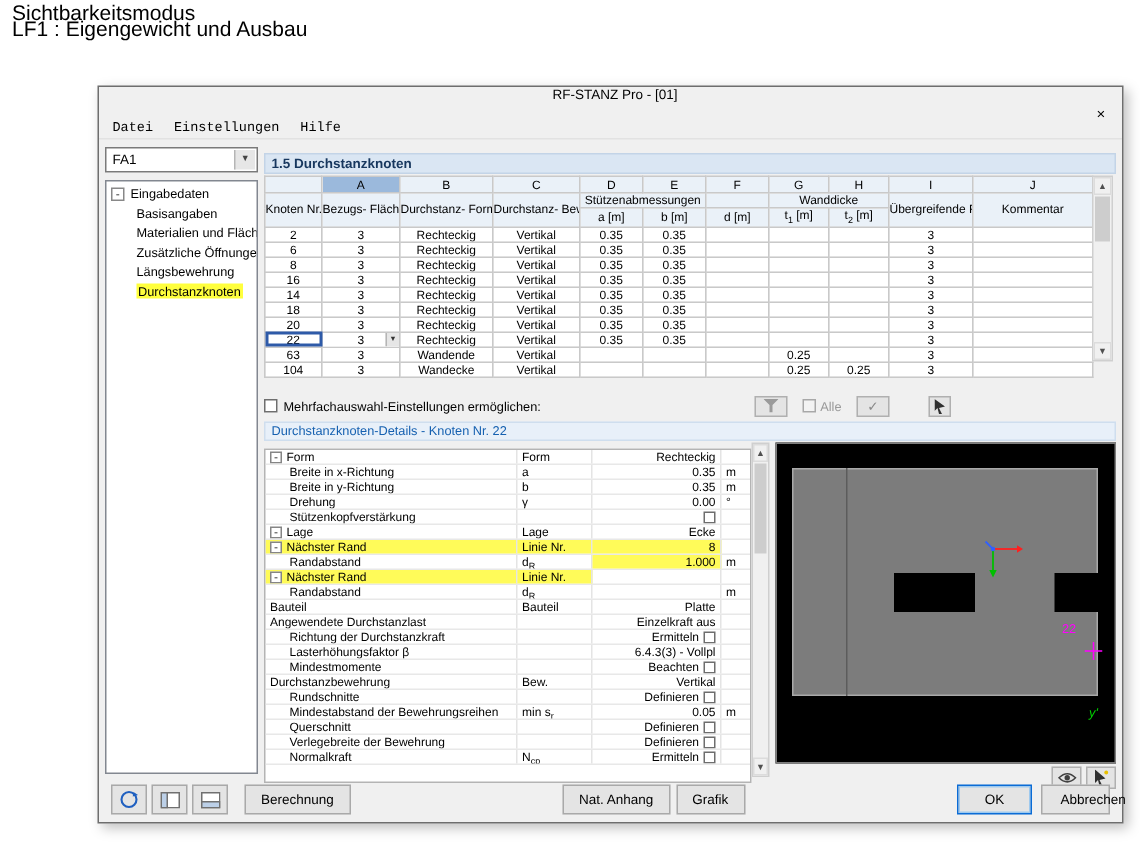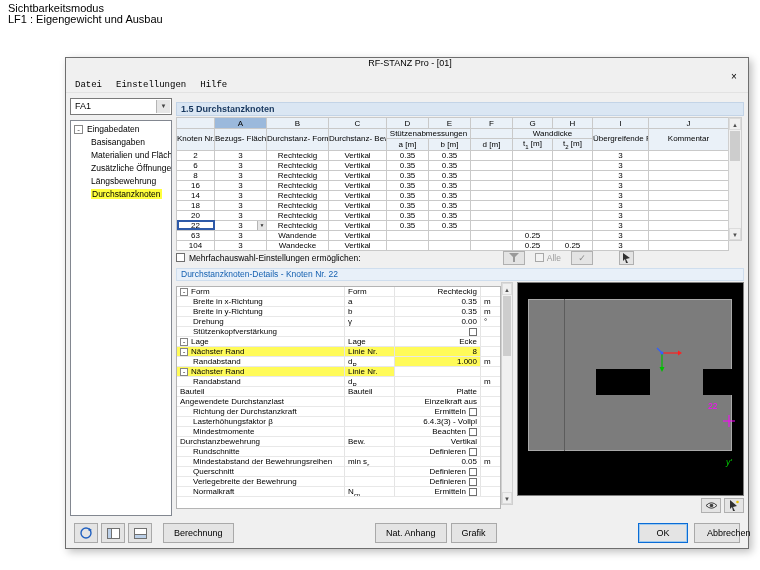--- a/index.html
+++ b/index.html
@@ -5,21 +5,21 @@
   * { box-sizing: border-box; margin: 0; padding: 0; }
   html,body { width:760px; height:570px; }
   body {
     position: relative;
     background:#ffffff;
     font-family:"Liberation Sans", sans-serif;
     font-size:9px;
     color:#000;
     overflow:hidden;
   }
-  .desktop-text { position:absolute; left:8px; top:3px; font-size:11px; line-height:11px; }
+  .desktop-text { position:absolute; left:8px; top:3px; font-size:14px; line-height:11px; }
 
   
   .window {
     position:absolute; left:65px; top:57px; width:684px; height:492px;
     background:#f0f0f0; border:1px solid #6e6e6e;
     box-shadow:3px 3px 8px rgba(0,0,0,.25);
   }
   .titlebar { height:19px; display:flex; align-items:center; padding-left:6px;flex-direction:column; }
   .app-icon { width:10px; height:10px; margin-right:5px; }
   .titlebar .title { font-size:9px; }
@@ -56,21 +56,21 @@
   table.main tbody td { height:9px; line-height:9px; font-size:8px; text-align:center; background:#fff; }
   td.sel-nr { background:#ffff4f; outline:2px solid #2e5aa8; outline-offset:-2px; }
   td.combo-cell { position:relative; }
   .mini-combo { position:absolute; right:0; top:0; bottom:0; width:9px; background:#e6e6e6; border-left:1px solid #b5b5b5; font-size:5px; line-height:8px; color:#333; }
 
   .vscroll { position:absolute; left:552px; top:0; width:14px; height:124px; background:#f0f0f0; border:1px solid #cfcfcf; }
   .sb-btn { height:12px; background:#f0f0f0; text-align:center; font-size:6px; line-height:12px; color:#505050; border:1px solid #dcdcdc; }
   .sb-btn.bottom { position:absolute; bottom:0; left:0; right:0; }
   .sb-thumb { position:absolute; top:13px; left:1px; right:1px; height:30px; background:#cdcdcd; }
 
-  .multi-row { display:flex; align-items:center; height:15px; margin-top:8px; font-size:8.5px; width:458px; }
+  .multi-row { display:flex; align-items:center; height:15px; margin-top:21px; font-size:8.5px; width:458px; }
   .cbx { display:inline-block; width:9px; height:9px; border:1px solid #6e6e6e; background:#fff; flex:none; }
   .cbx.dis { border-color:#a8a8a8; background:#f3f3f3; }
   .multi-label { margin-left:4px; }
   .mini-btn { width:22px; height:14px; border:1px solid #b0b0b0; background:#e4e4e4; display:flex; align-items:center; justify-content:center; color:#8a8a8a; font-size:9px; flex:none; }
   .dis-label { color:#9a9a9a; margin-left:3px; }
 
   .details-title { height:13px; margin-top:3px; background:#e8f0f9; border:1px solid #cfdeee; color:#1560b0; font-size:8.5px; line-height:11px; padding-left:4px; }
 
   .details-area { position:relative; margin-top:1px; height:232px; }
   .details-table { position:absolute; left:0; top:4px; width:325px; height:223px; background:#fff; border:1px solid #b4b4b4; font-size:8px; overflow:hidden; }

